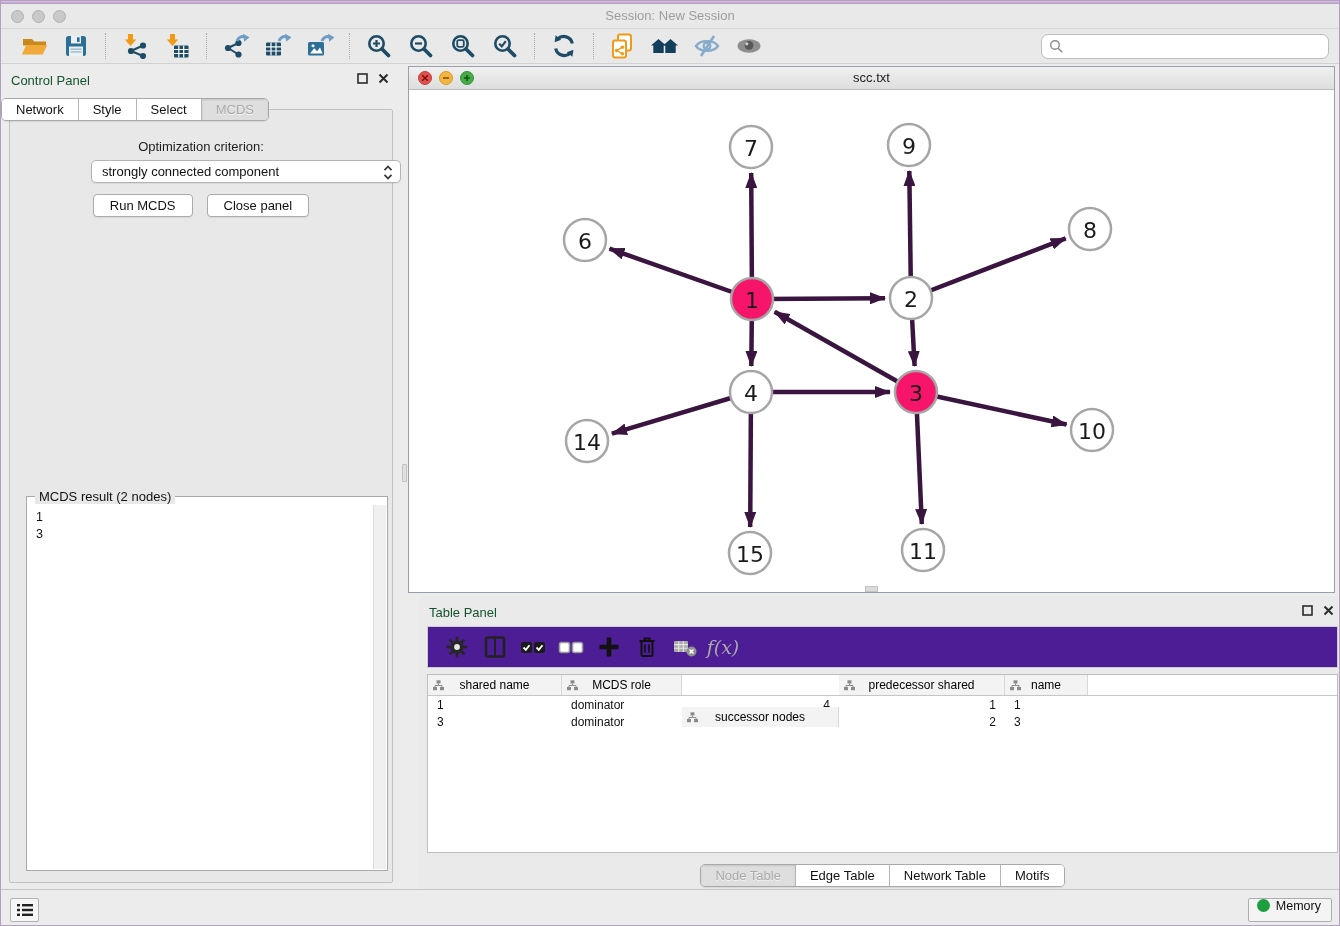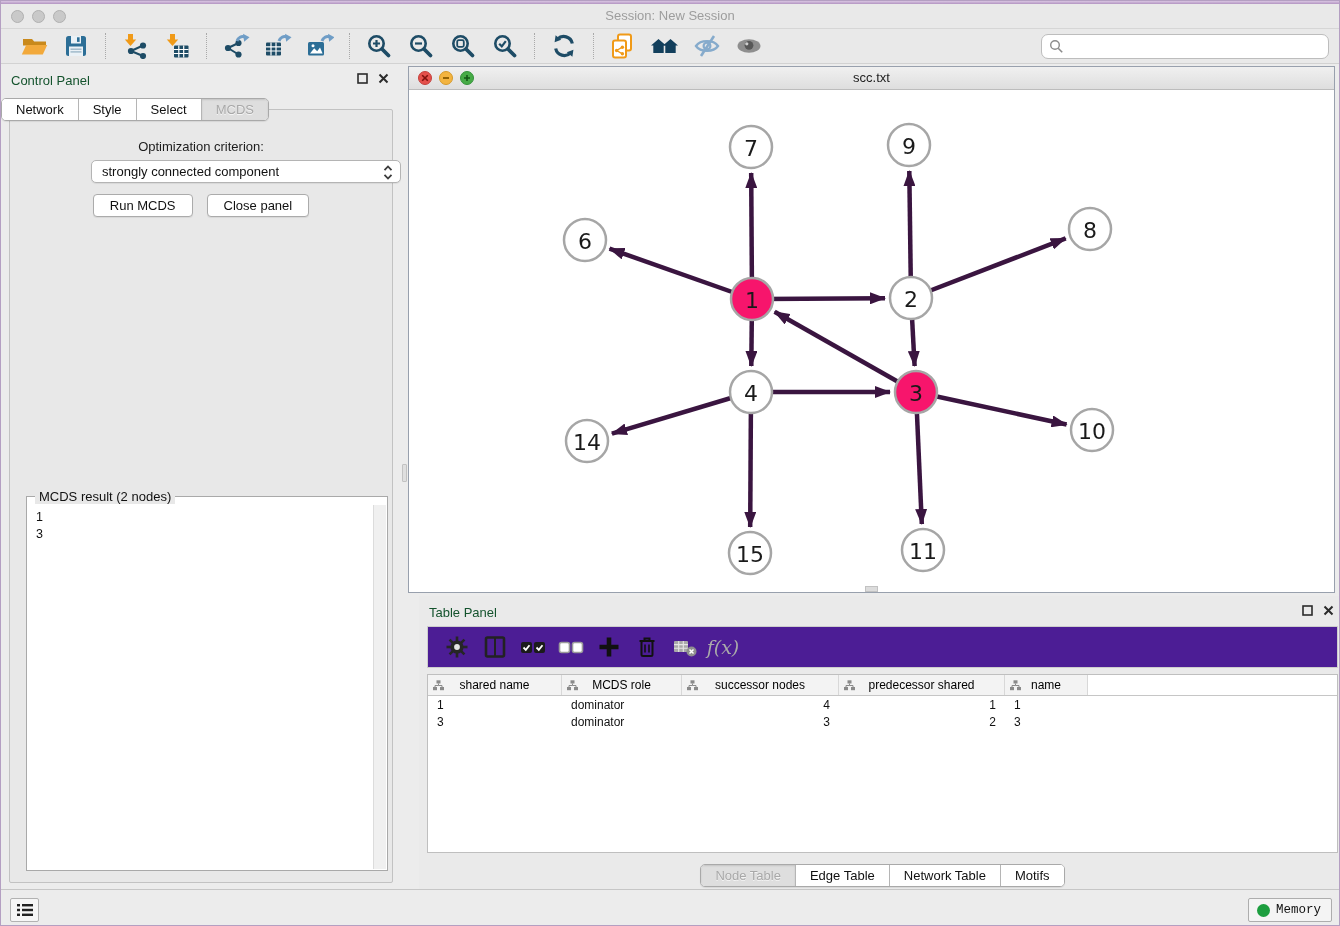--- a/index.html
+++ b/index.html
@@ -70,21 +70,21 @@
   .th { position:relative; height:100%; background:#f3f3f3; border-right:1px solid #d8d8d8; display:flex; align-items:center; justify-content:center; font-size:12px; color:#000000; }
   .hic { position:absolute; left:5px; top:5px; }
   .trow { display:flex; height:17px; align-items:center; font-size:12px; color:#111; }
   .td { padding:0 9px; height:100%; display:flex; align-items:center; }
   .td.ar { justify-content:flex-end; }
   .tab-strip { position:absolute; left:0; width:100%; top:268px; display:flex; justify-content:center; }
 
   
   .statusbar { position:absolute; left:0; top:888px; width:100%; height:37px; background:#ececec; border-top:1px solid #c6c6c6; }
   .sb-left { position:absolute; left:9px; top:8px; width:29px; height:24px; background:#f6f6f6; border:1px solid #b2b2b2; border-radius:2px; display:flex; align-items:center; justify-content:center; }
-  .sb-mem { position:absolute; right:7px; top:8px; height:24px; padding:0 10px 0 8px; background:#f4f4f4; border:1px solid #adadad; border-radius:2px; display:flex; align-items:center; gap:6px; font-size:12.5px; color:#111;font-family:Liberation Mono, monospace; }
+  .sb-mem { position:absolute; right:7px; top:8px; height:24px; padding:0 10px 0 8px; background:#f4f4f4; border:1px solid #adadad; border-radius:2px; display:flex; gap:6px; font-size:12.5px; color:#111; }
   .memdot { width:13px; height:13px; border-radius:50%; background:#1d9e3f; }
 </style>
 </head>
 <body>
 
 <div id="app">
 
   <div class="accent"></div>
   <div class="titlebar">
     <div class="tl-group">
@@ -476,21 +476,21 @@
             <span class="hic"><svg width="11" height="11" viewBox="0 0 11 11">
                 <g fill="#8a8a8a">
                   <rect x="3.5" y="0.3" width="4" height="3.2"></rect>
                   <rect x="0" y="7" width="4" height="3.2"></rect>
                   <rect x="7" y="7" width="4" height="3.2"></rect>
                 </g>
                 <path d="M5.5 3.5v2M5.5 5.5H2v1.5M5.5 5.5H9v1.5" stroke="#8a8a8a" stroke-width="1" fill="none"></path>
               </svg></span>
             <span>MCDS role</span>
           </div>
-          <div class="th" style="width: 157px;">
+          <div class="th" style="width: 157px; margin-top: 32px;">
             <span class="hic"><svg width="11" height="11" viewBox="0 0 11 11">
                 <g fill="#8a8a8a">
                   <rect x="3.5" y="0.3" width="4" height="3.2"></rect>
                   <rect x="0" y="7" width="4" height="3.2"></rect>
                   <rect x="7" y="7" width="4" height="3.2"></rect>
                 </g>
                 <path d="M5.5 3.5v2M5.5 5.5H2v1.5M5.5 5.5H9v1.5" stroke="#8a8a8a" stroke-width="1" fill="none"></path>
               </svg></span>
             <span>successor nodes</span>
           </div>

